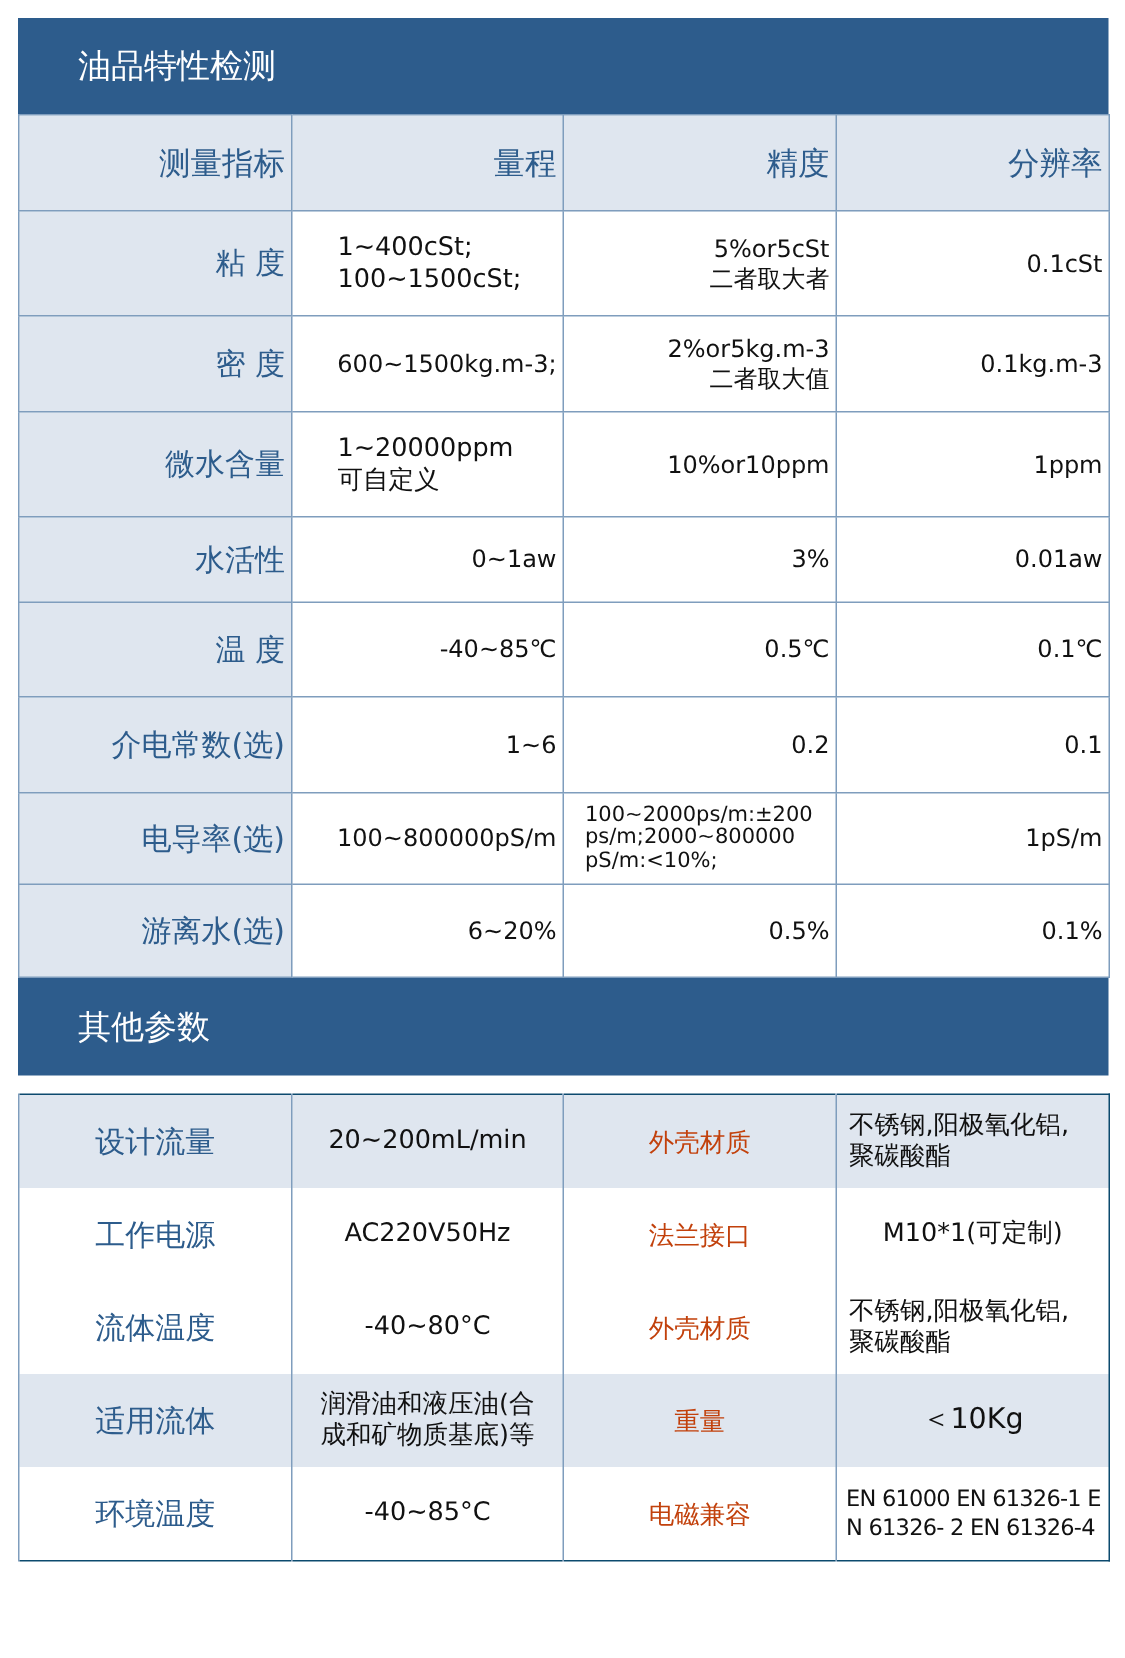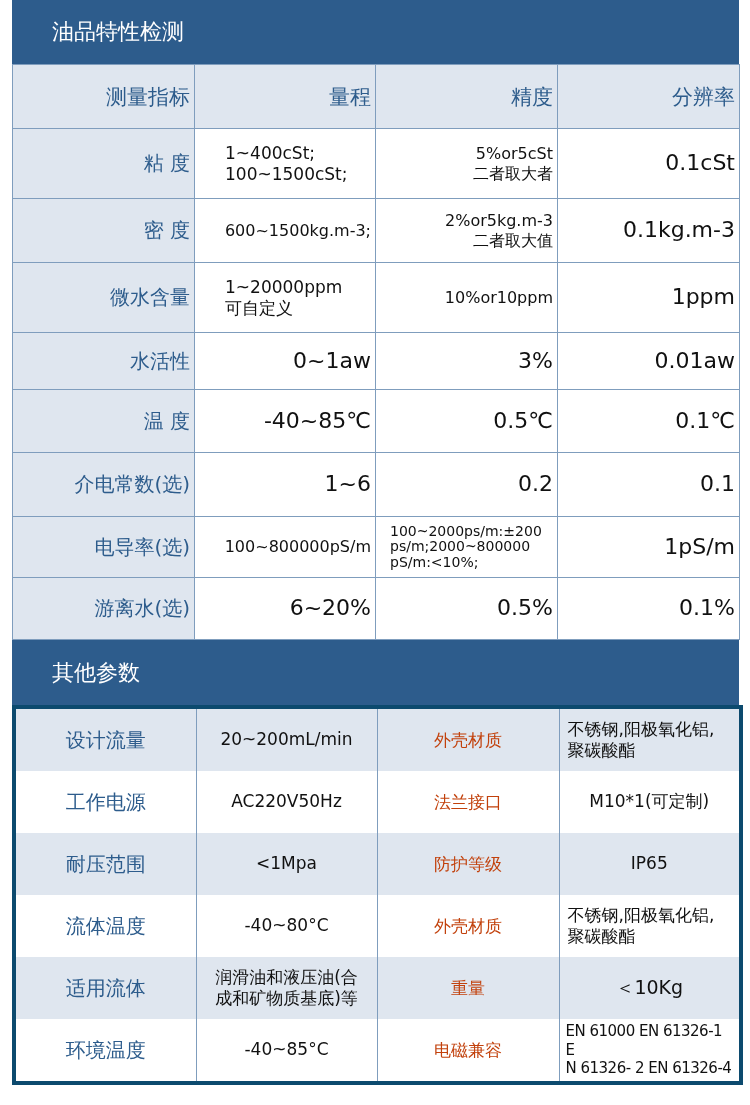--- a/index.html
+++ b/index.html
@@ -1,30 +1,30 @@
 <!DOCTYPE html>
 <html><head>
 <meta charset="utf-8">
 <style>
   html, body { margin: 0; padding: 0; background: #ffffff; }
   body { width: 750px; height: 1105px; position: relative; font-family: "DejaVu Sans", "Liberation Sans", sans-serif; overflow: hidden; }
-  .wrap { position: absolute; left: 12px; top: 0; width: 727px; }
+  .wrap { position: absolute; left: 12px; top: 12px; width: 727px; }
   .band { background: #2d5c8c; color: #ffffff; font-size: 22px; display: flex; align-items: center; padding-left: 40px; box-sizing: border-box; }
   .band.b1 { height: 64px; }
   .band.b2 { height: 65px; }
   table { border-collapse: collapse; width: 727px; table-layout: fixed; }
   col.c1 { width: 182px; } col.c2 { width: 181px; } col.c3 { width: 182px; } col.c4 { width: 182px; }
   .t1 td, .t1 th { border: 1px solid #7f9dbd; text-align: right; vertical-align: middle; padding: 0 4px; }
   .t1 th { background: #dfe6ef; color: #2d5c8c; font-weight: normal; font-size: 21px; height: 63px; }
   .t1 td.lbl { background: #dfe6ef; color: #2d5c8c; font-size: 20px; margin-top: 20px; }
-  .t1 td.val { background: #ffffff; color: #111111; font-size: 22px; line-height: 1.2; }
+  .t1 td.val { background: #ffffff; color: #111111; font-size: 16px; line-height: 1.2; }
   .t1 td.val.small { font-size: 16px; }
   .t1 td.val.tiny { font-size: 14px; text-align: left; line-height: 1.1; padding-left: 14px; }
   .t1 td.val.left { text-align: left; padding-left: 30px; font-size: 17px; }
-  .t2 { border: 4px solid #0c4a6e; }
+  .t2 { border: 1px solid #0c4a6e; margin-top: 12px; }
   .t2 td { text-align: center; vertical-align: middle; height: 62px; padding: 0 4px; border-left: 1px solid #7f9dbd; }
   .t2 tr.alt td { background: #dfe6ef; }
   .t2 tr.plain td { background: #ffffff; }
   .t2 td.lbl { color: #2d5c8c; font-size: 20px; }
   .t2 td.val { color: #111111; font-size: 17px; line-height: 1.25; }
   .t2 td.key { color: #c2410c; font-size: 17px; }
   .t2 td.val.left { text-align: left; padding-left: 8px; }
   .t2 td.val.en { font-size: 15px; text-align: left; padding-left: 6px; letter-spacing: -0.5px; }
   .line { display: block; }
 </style>
@@ -174,30 +174,20 @@
     <tr class="plain">
       <td class="lbl">工作电源</td>
       <td class="val">
             <span class="line">AC220V50Hz</span>
           </td>
       <td class="key">法兰接口</td>
       <td class="val">
             <span class="line">M10*1(可定制)</span>
           </td>
     </tr>
-    <tr class="alt">
-      <td class="lbl">耐压范围</td>
-      <td class="val">
-            <span class="line">&lt;1Mpa</span>
-          </td>
-      <td class="key">防护等级</td>
-      <td class="val">
-            <span class="line">IP65</span>
-          </td>
-    </tr>
     <tr class="plain">
       <td class="lbl">流体温度</td>
       <td class="val">
             <span class="line">-40~80°C</span>
           </td>
       <td class="key">外壳材质</td>
       <td class="val left">
         <span class="line">不锈钢,阳极氧化铝,</span>
         <span class="line">聚碳酸酯</span>
       </td>

